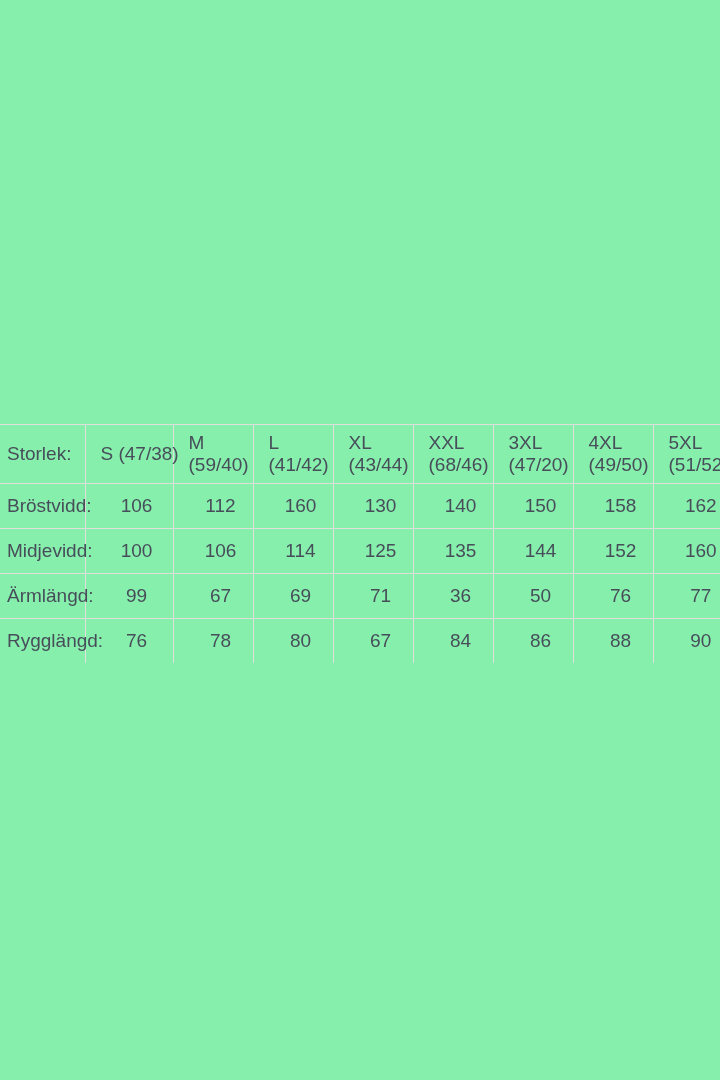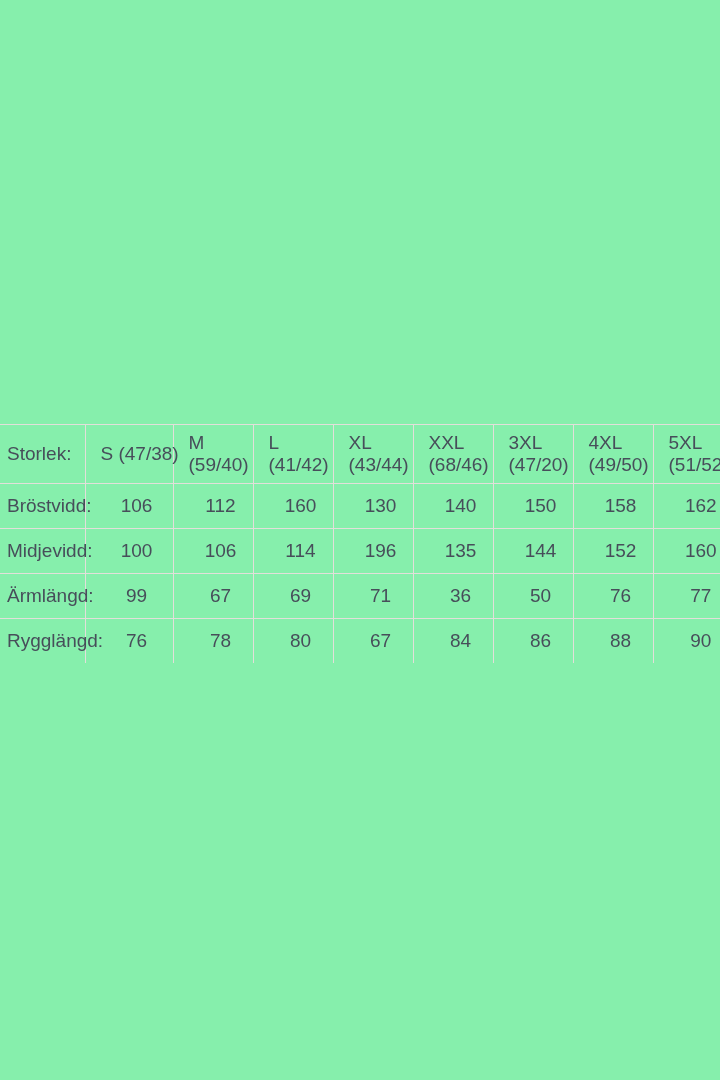--- a/index.html
+++ b/index.html
@@ -115,21 +115,21 @@
         <td>150</td>
         <td>158</td>
         <td>162</td>
       </tr>
 
       <tr class="data-row">
         <td>Midjevidd:</td>
         <td>100</td>
         <td>106</td>
         <td>114</td>
-        <td>196</td>
+        <td>125</td>
         <td>135</td>
         <td>144</td>
         <td>152</td>
         <td>160</td>
       </tr>
 
       <tr class="data-row">
         <td>Ärmlängd:</td>
         <td>99</td>
         <td>67</td>

